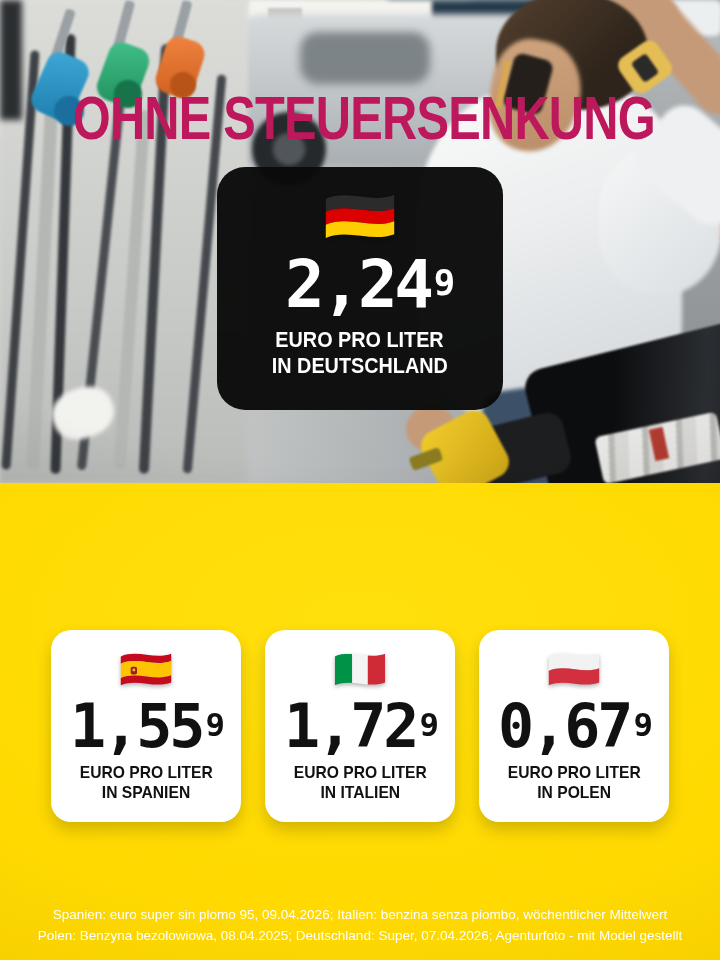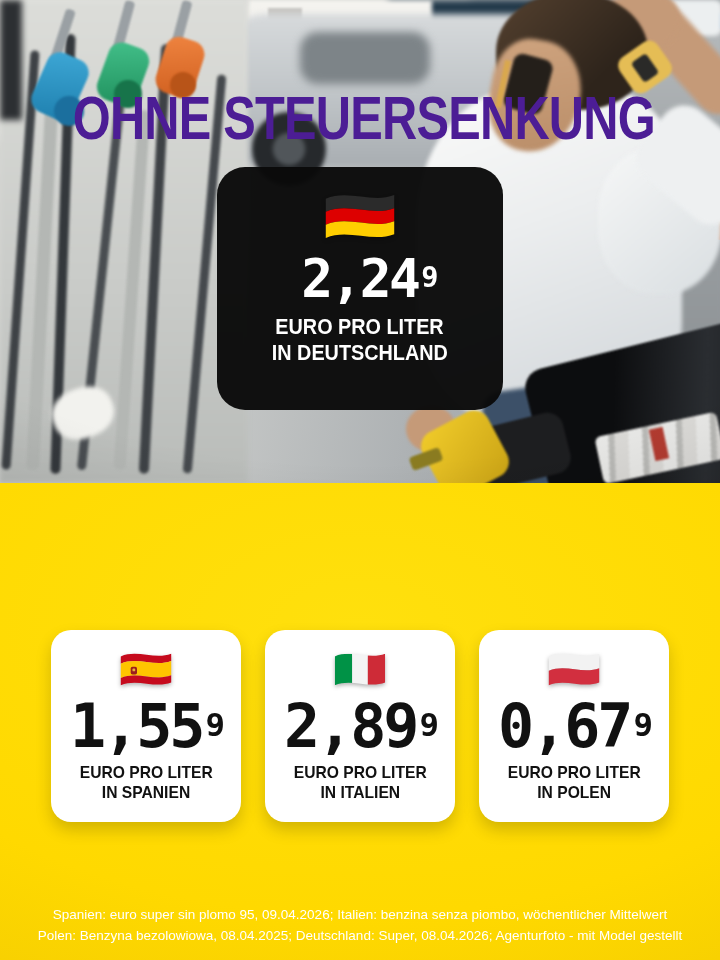--- a/index.html
+++ b/index.html
@@ -94,32 +94,32 @@
                 transform:rotate(-20deg);filter:blur(1px);}
   .nozzle-blk{left:472px;top:420px;width:96px;height:62px;background:#1d1e20;border-radius:16px;
               transform:rotate(-14deg);filter:blur(1px);}
   .tint{left:0;top:0;width:720px;height:483px;
         background:radial-gradient(140% 120% at 50% 30%,rgba(0,0,0,0) 55%,rgba(0,0,0,.22) 100%);}
 
   
   .cond{display:inline-block;transform:scaleX(.8);transform-origin:50% 50%;white-space:nowrap;}
   .headline{position:absolute;width:720px;text-align:center;font-weight:700;line-height:1;
             letter-spacing:-1px;z-index:5;}
-  .headline-top{top:88px;font-size:61px;color:#4c1d95;}
+  .headline-top{top:88px;font-size:61px;color:#be185d;}
   .headline-bottom{top:540px;font-size:65px;color:#111;}
 
   .price{font-family:"DejaVu Sans Mono",monospace;font-weight:700;letter-spacing:-.05em;line-height:1;}
   .sup{display:inline-block;font-size:.54em;position:relative;top:-.34em;margin-left:3px;}
   .unit{font-weight:700;line-height:1.18;}
 
   
   .card-de{position:absolute;left:50%;top:167px;transform:translateX(-50%);width:286px;height:243px;
            background:rgba(10,10,10,.97);border-radius:28px;z-index:4;text-align:center;color:#fff;}
   .card-de .flag{margin-top:22px;}
-  .card-de .price{font-size:53px;margin-top:4px;margin-left:17px;}
+  .card-de .price{font-size:66px;margin-top:4px;margin-left:17px;}
   .card-de .unit{font-size:22px;margin-top:9px;}
 
   
   .bottom{position:absolute;left:0;top:483px;width:720px;height:477px;
           background:radial-gradient(130% 110% at 50% 30%,#ffe00d 0%,#ffd900 55%,#eec602 100%);}
   .cards{position:absolute;left:0;top:630px;width:720px;display:flex;justify-content:center;gap:24px;z-index:4;}
   .card-w{width:190px;height:192px;background:#fff;border-radius:20px;text-align:center;color:#111;
           box-shadow:0 8px 16px rgba(0,0,0,.18);}
   .card-w .flag{margin-top:19px;}
   .card-w .price{font-size:60px;margin-top:2px;}
@@ -236,21 +236,21 @@
               <path d="M2,8 C20,0 40,12 58,5 L58,37 C40,44 20,32 2,40 Z"></path>
             </clipPath>
           </defs>
         <g clip-path="url(#wave-it)">
           <rect x="0" y="-2" width="21.3" height="50" fill="#009246"></rect>
           <rect x="21.3" y="-2" width="17.4" height="50" fill="#f4f4f4"></rect>
           <rect x="38.7" y="-2" width="21.3" height="50" fill="#ce2b37"></rect>
         </g>
       </svg>
       <div class="price">
-        <span>2,89</span><span class="sup">9</span>
+        <span>1,72</span><span class="sup">9</span>
       </div>
       <div class="unit">
         <span class="cond" style="transform:scaleX(.92)">EURO PRO LITER</span><br>
         <span class="cond" style="transform:scaleX(.92)">IN ITALIEN</span>
       </div>
     </div>
 
     <div class="card-w">
       <svg class="flag" width="54" height="41" viewBox="0 0 60 45" aria-hidden="true">
         <path d="M2,8 C20,0 40,12 58,5 L58,21 C40,28 20,16 2,24 Z" fill="#f2f2f2"></path>
@@ -262,16 +262,16 @@
       <div class="unit">
         <span class="cond" style="transform:scaleX(.92)">EURO PRO LITER</span><br>
         <span class="cond" style="transform:scaleX(.92)">IN POLEN</span>
       </div>
     </div>
 
   </div>
 
   <div class="footnote">
     <div>Spanien: euro super sin plomo 95, 09.04.2026; Italien: benzina senza piombo, wöchentlicher Mittelwert</div>
-    <div>Polen: Benzyna bezolowiowa, 08.04.2025; Deutschland: Super, 08.04.2026; Agenturfoto - mit Model gestellt</div>
+    <div>Polen: Benzyna bezolowiowa, 08.04.2025; Deutschland: Super, 07.04.2026; Agenturfoto - mit Model gestellt</div>
   </div>
 
 </div>
 
 </body></html>

